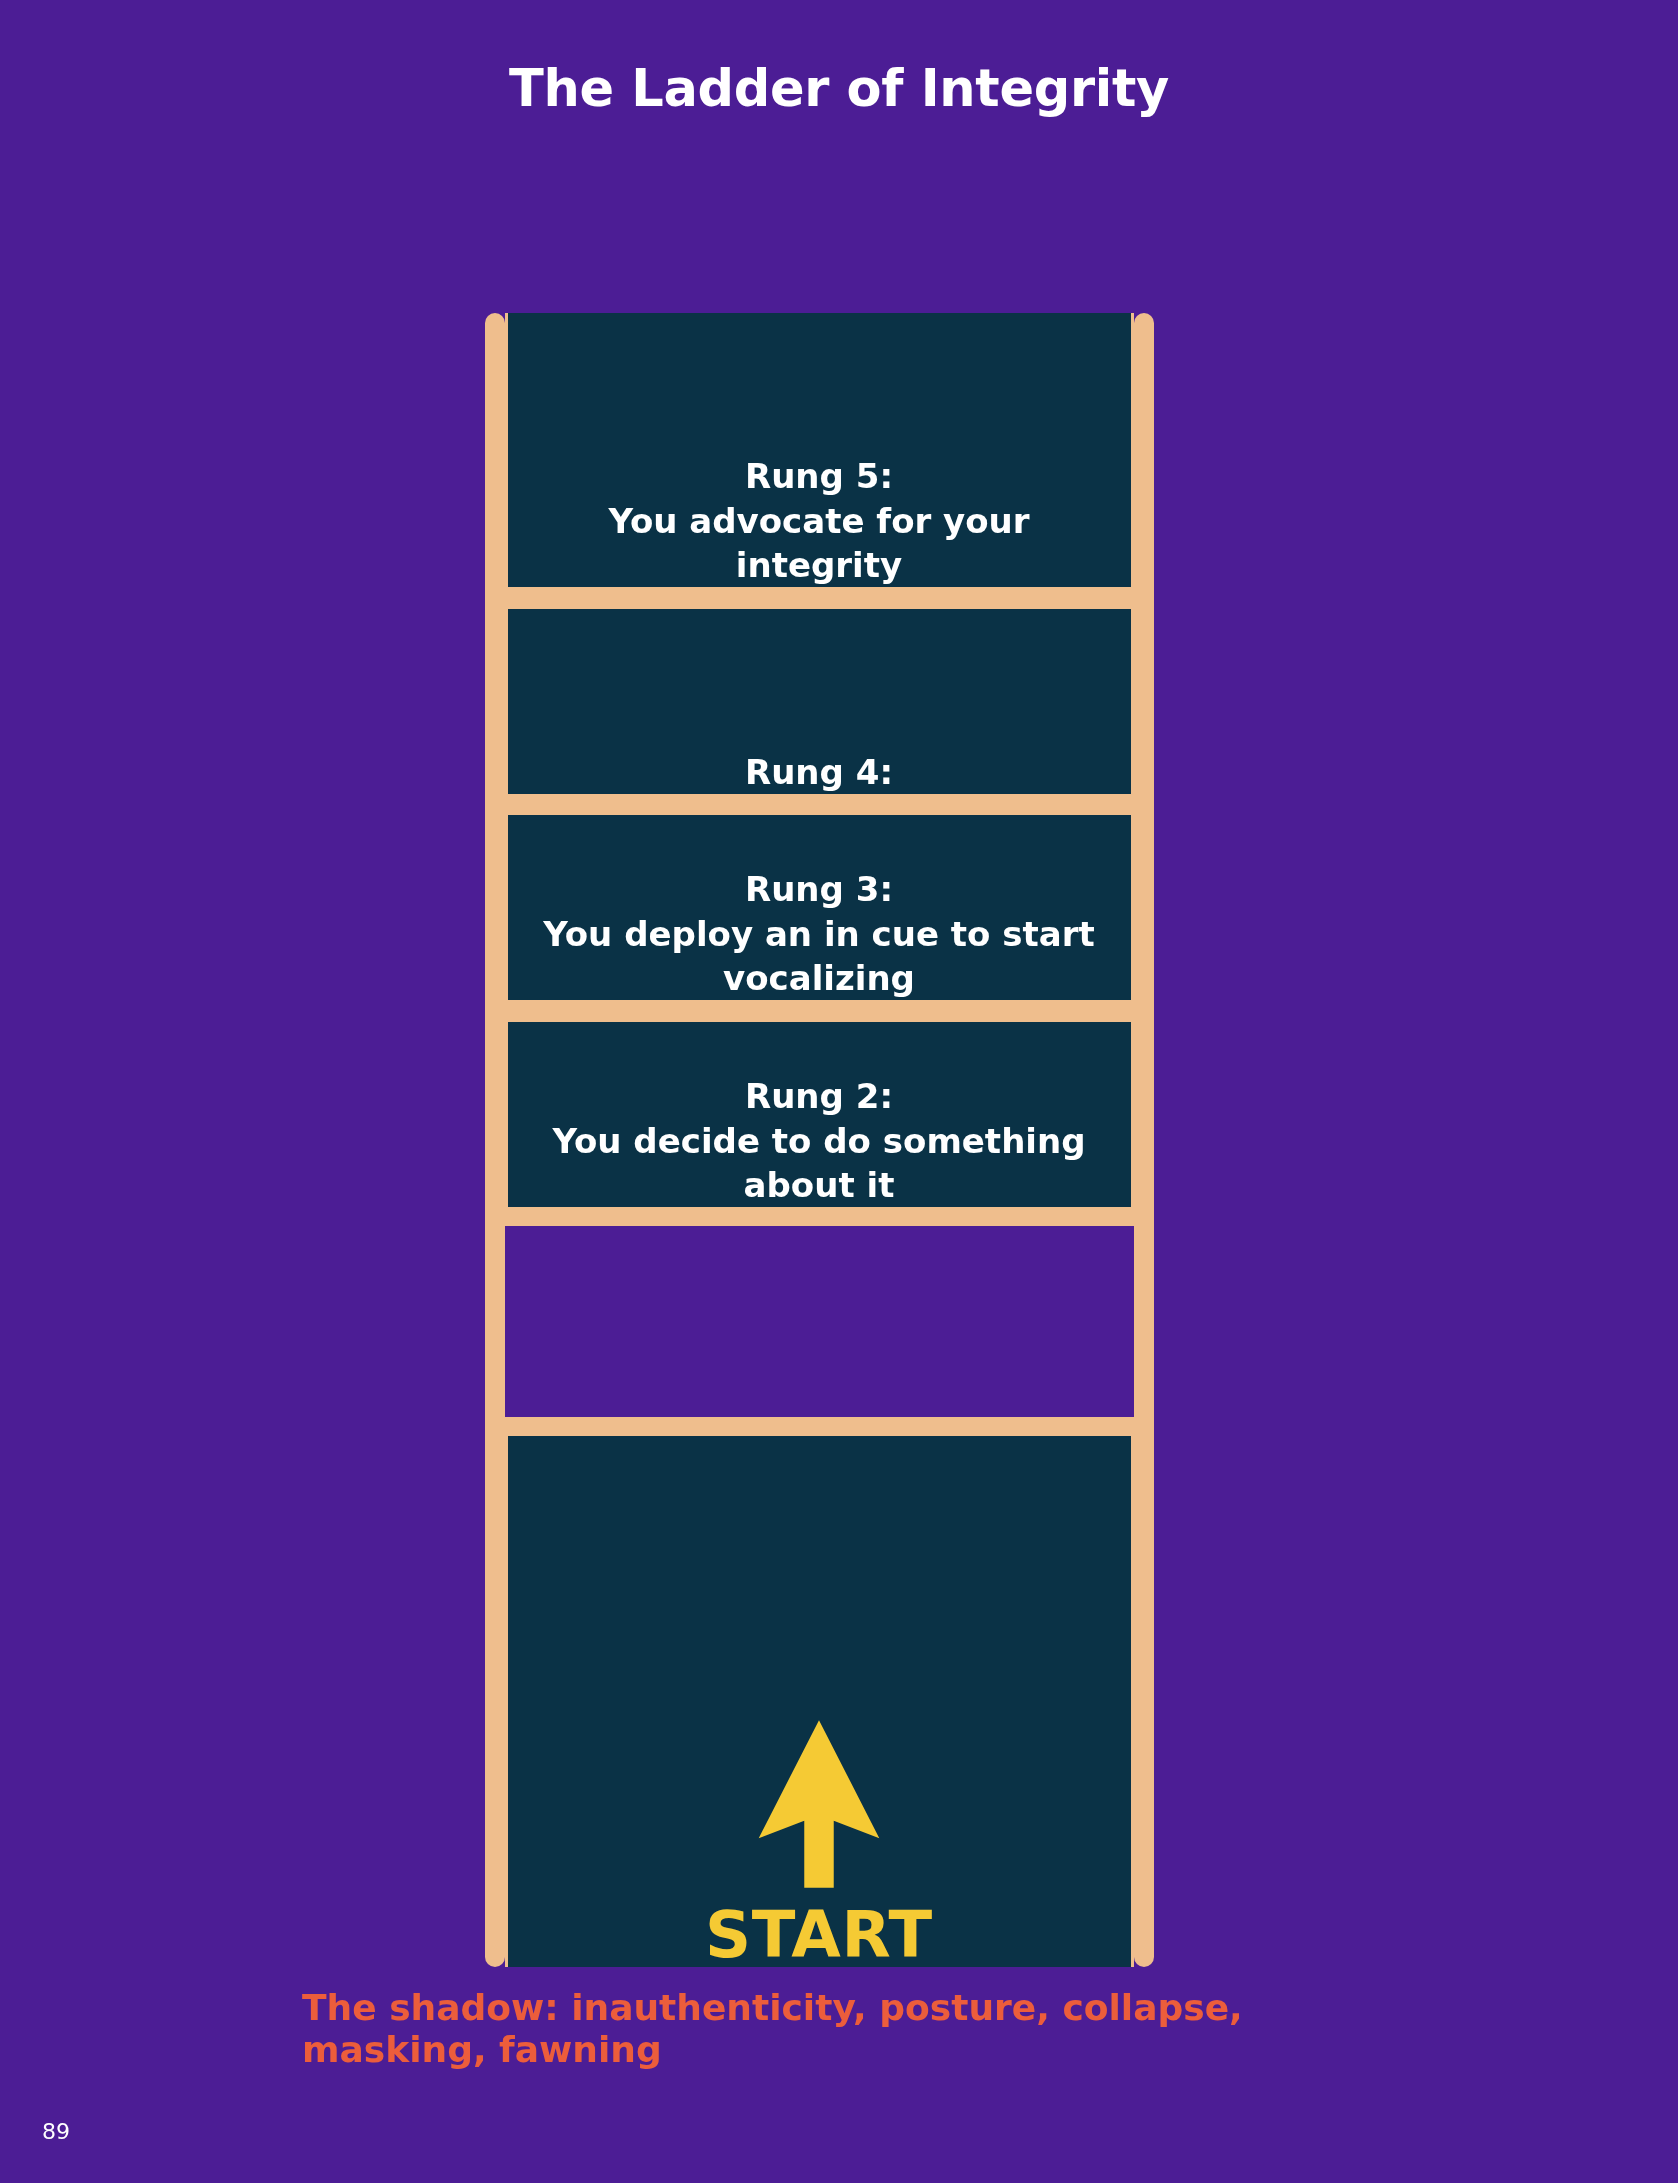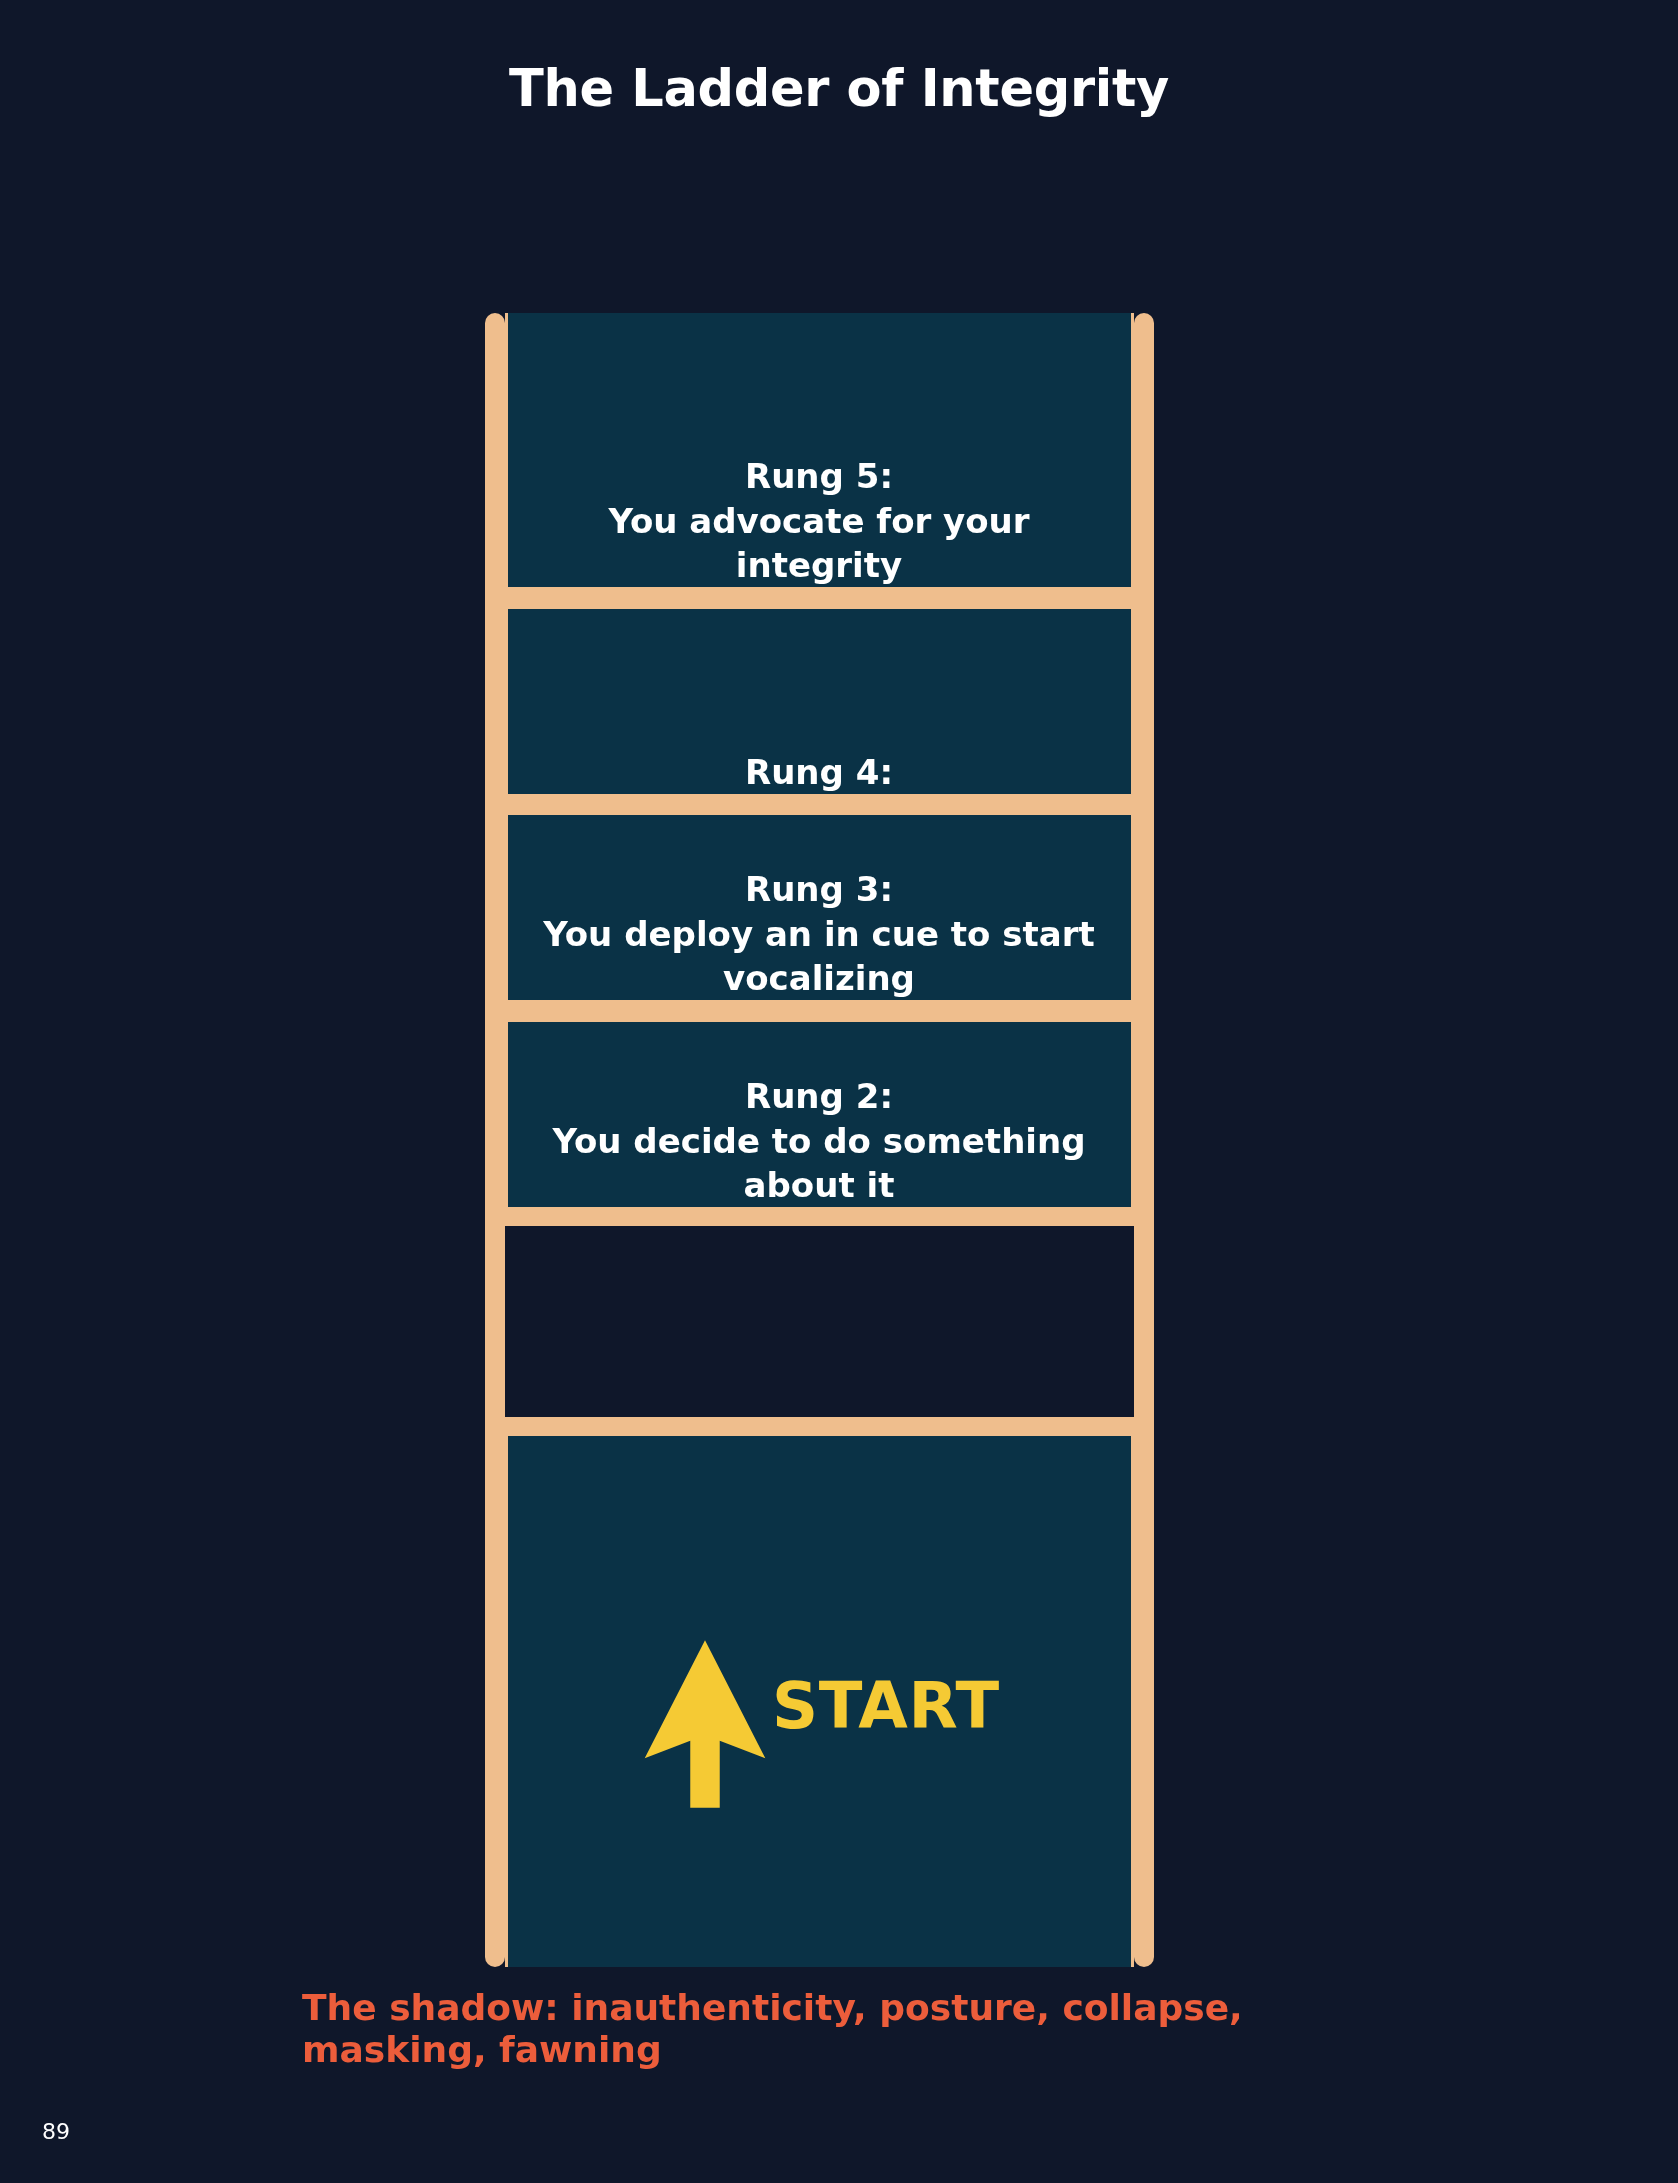--- a/index.html
+++ b/index.html
@@ -12,21 +12,21 @@
     height: 2183px;
     position: relative;
     overflow: hidden;
     font-family: "DejaVu Sans", sans-serif;
     -webkit-font-smoothing: antialiased;
   }
 
   .page {
     position: absolute;
     inset: 0;
-    background: #0f172a;
+    background: #4c1d95;
   }
 
   
   .title {
     position: absolute;
     top: 59px;
     left: 0;
     width: 1678px;
     text-align: center;
     color: #ffffff;
@@ -128,22 +128,23 @@
 
   
   .start-zone {
     position: absolute;
     left: 19.5px;
     top: 1120px;
     width: 629px;
     height: 534px;
     z-index: 2;
     display: flex;
+    flex-direction: column;
     align-items: center;
-    justify-content: center;
+    justify-content: flex-end;
   }
 
   .arrow {
     margin-top: 50px;
   }
 
   .start-label {
     margin-top: 12px;
     color: #f5ca34;
     font-size: 64px;

